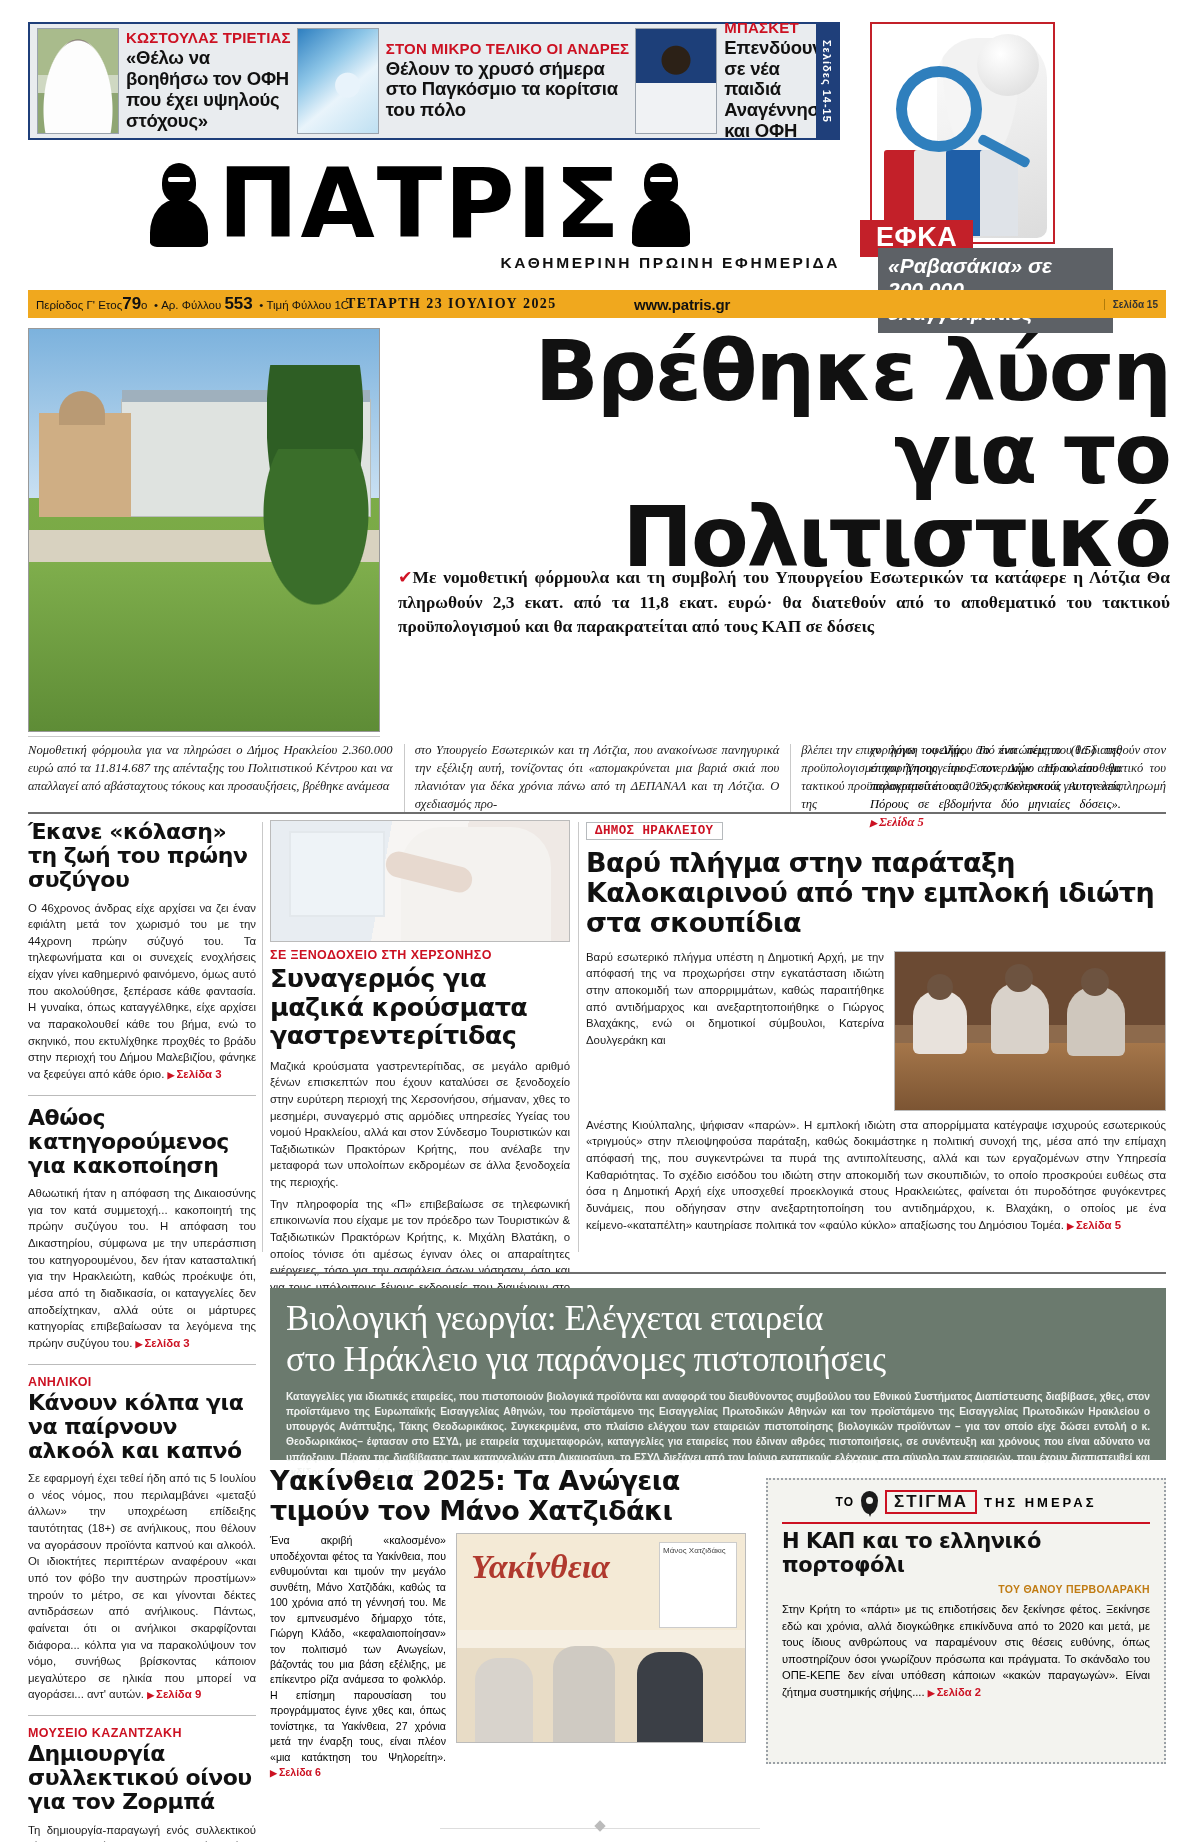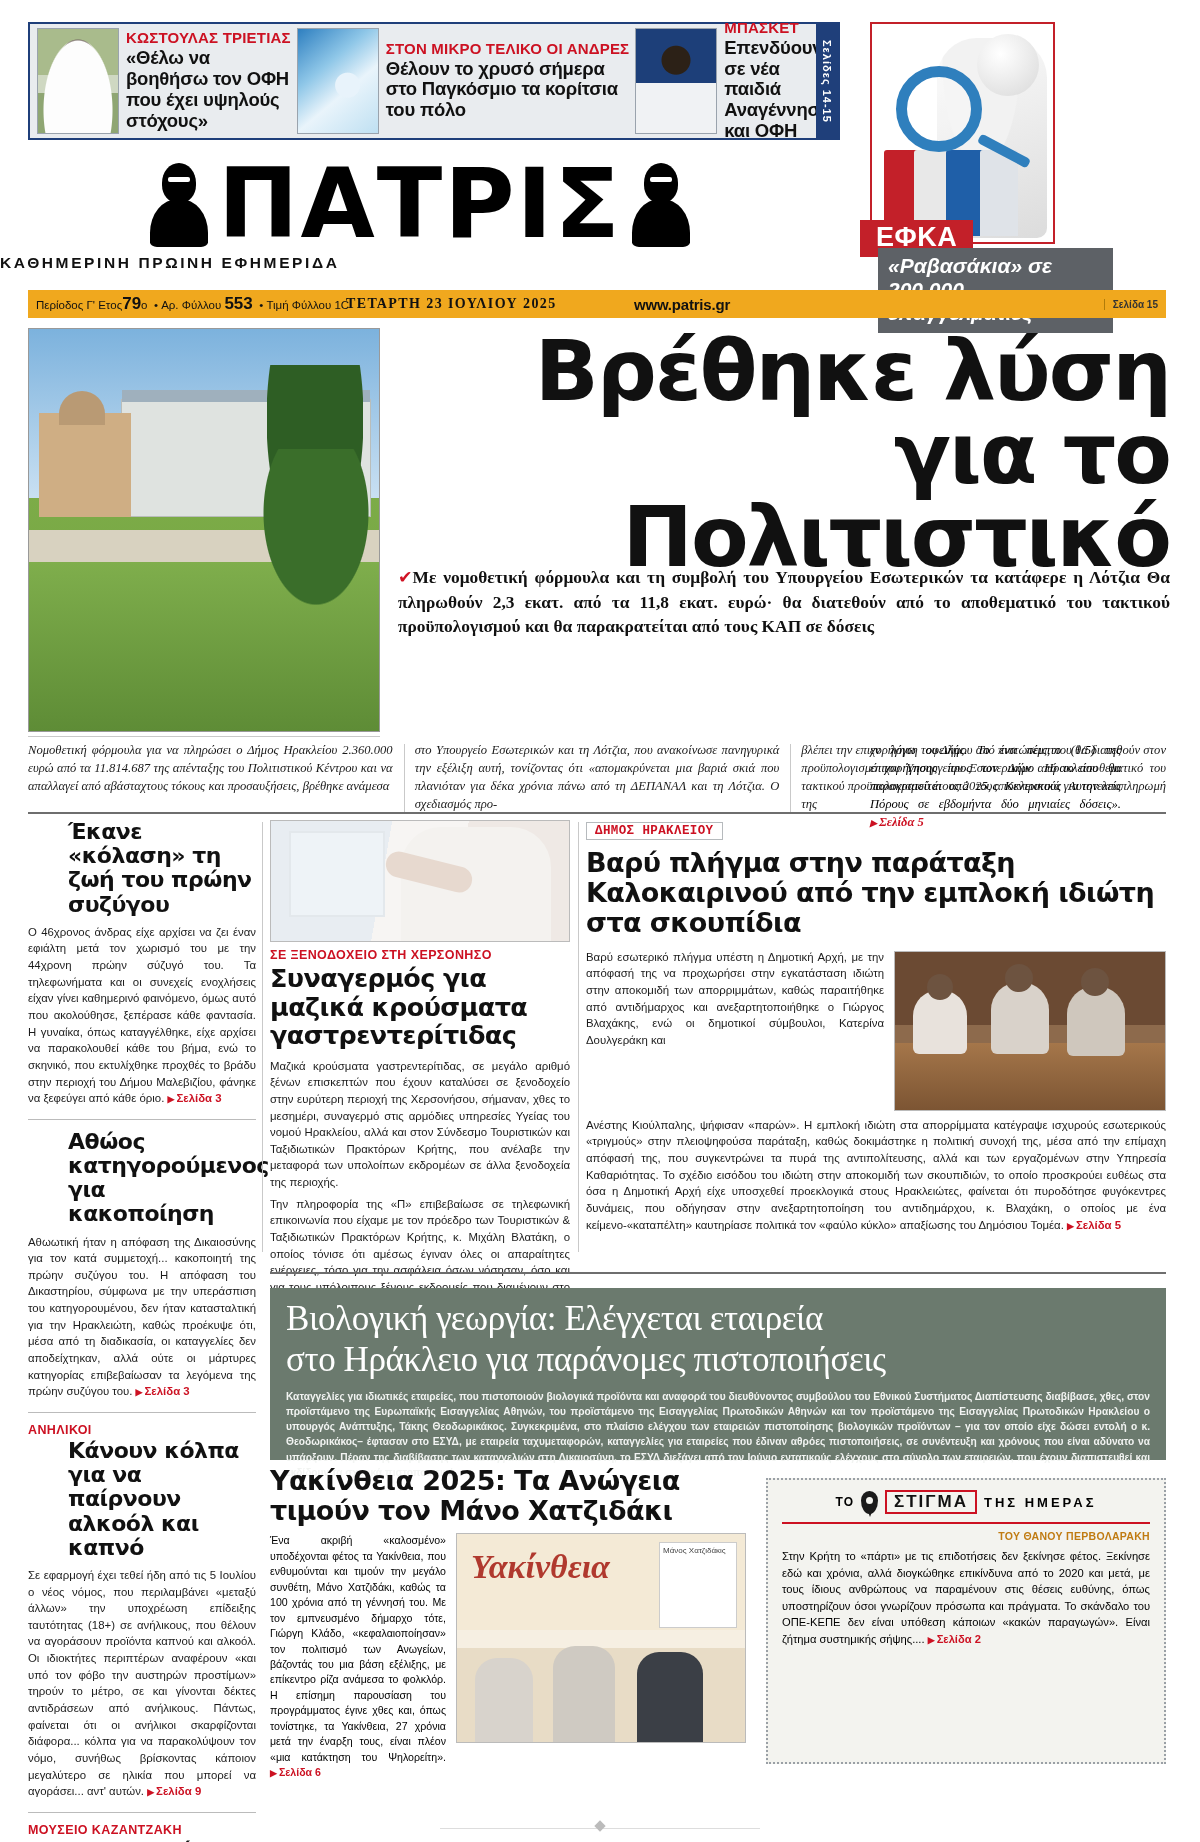--- a/index.html
+++ b/index.html
@@ -101,21 +101,21 @@
   .mast-face { width: 62px; height: 86px; position: relative; }
   .mast-face .hd { position:absolute; left:14px; top:2px; width:34px; height:40px; background:#000; border-radius:50% 50% 45% 45%; }
   .mast-face .bd { position:absolute; left:2px; top:38px; width:58px; height:48px; background:#000;
      border-radius: 48% 48% 12% 12% / 70% 70% 10% 10%; }
   .mast-face .ey { position:absolute; left:20px; top:16px; width:22px; height:5px; background:#fff; border-radius:2px; }
   .mast-title {
     font-size: 96px; font-weight: bold; letter-spacing: 2px; line-height: .92;
     font-family: "DejaVu Sans", sans-serif; color:#000;
   }
   .mast-sub {
-    text-align: left; font-weight: bold; font-size: 15.5px; letter-spacing: 2.6px; color:#111;
+    text-align: right; font-weight: bold; font-size: 15.5px; letter-spacing: 2.6px; color:#111;
     margin-top: -4px;
   }
 
   
   .infobar {
     position: absolute; left: 28px; top: 290px; width: 1138px; height: 28px;
     background: #f0a81e; display: flex; align-items: center;
   }
   .ib-left { font-size: 11.5px; font-weight: normal; color:#111; padding-left: 8px; white-space: nowrap; }
   .ib-left b.num { font-size: 17px; }
@@ -178,21 +178,21 @@
 
   
   .col-left { position: absolute; left: 28px; top: 820px; width: 228px; }
   .col-mid  { position: absolute; left: 270px; top: 820px; width: 300px; }
   .col-right{ position: absolute; left: 586px; top: 820px; width: 580px; }
 
   .art-kicker { color: #cc1122; font-weight: bold; font-size: 12.5px; letter-spacing: .4px; margin-bottom: 2px; }
   .art-kicker.boxed { border:1px solid #b6babd; display:inline-block; padding:1px 8px;font-family:Liberation Mono, monospace; }
   .art-head {
     font-family: "DejaVu Sans", sans-serif; font-weight: bold; color:#111;
-    font-size: 22px; line-height: 1.1; letter-spacing: -.5px; margin-bottom: 7px; margin-left: 40px;
+    font-size: 22px; line-height: 1.1; letter-spacing: -.5px; margin-bottom: 7px;
   }
   .art-body {
     font-size: 11.4px; line-height: 1.46; text-align: justify; color:#1b1b1b;
     font-family: "Liberation Sans", sans-serif;
   }
   .page-ref { color: #cc1122; font-weight: bold; white-space: nowrap; }
   .page-ref::before { content: "\25B6"; font-size: 9px; margin-right: 2px; }
 
   .mid-photo {
     width: 300px; height: 122px; border:1px solid #bbb; margin-bottom: 6px;
@@ -526,20 +526,21 @@
   </div>
 
   <div class="stigma">
     <div class="stigma-top">
       <span class="st-to">ΤΟ</span>
       <span class="st-pin"></span>
       <span class="st-word">ΣΤΙΓΜΑ</span>
       <span class="st-day">ΤΗΣ ΗΜΕΡΑΣ</span>
     </div>
     <div class="st-rule"></div>
+    <div class="st-head">Η ΚΑΠ και το ελληνικό πορτοφόλι</div>
     <div class="st-author">ΤΟΥ ΘΑΝΟΥ ΠΕΡΒΟΛΑΡΑΚΗ</div>
     <div class="st-body">
       <span>Στην Κρήτη το «πάρτι» με τις επιδοτήσεις δεν ξεκίνησε φέτος. Ξεκίνησε εδώ και χρόνια, αλλά διογκώθηκε επικίνδυνα από το 2020 και μετά, με τους ίδιους ανθρώπους να παραμένουν στις θέσεις ευθύνης, όπως υποστηρίζουν όσοι γνωρίζουν πρόσωπα και πράγματα. Το σκάνδαλο του ΟΠΕ-ΚΕΠΕ δεν είναι υπόθεση κάποιων «κακών παραγωγών». Είναι ζήτημα συστημικής σήψης....</span>
       <span class="page-ref">Σελίδα 2</span>
     </div>
   </div>
 
   <div class="foot-line"></div>
   <div class="foot-mark"><i></i></div>
 

